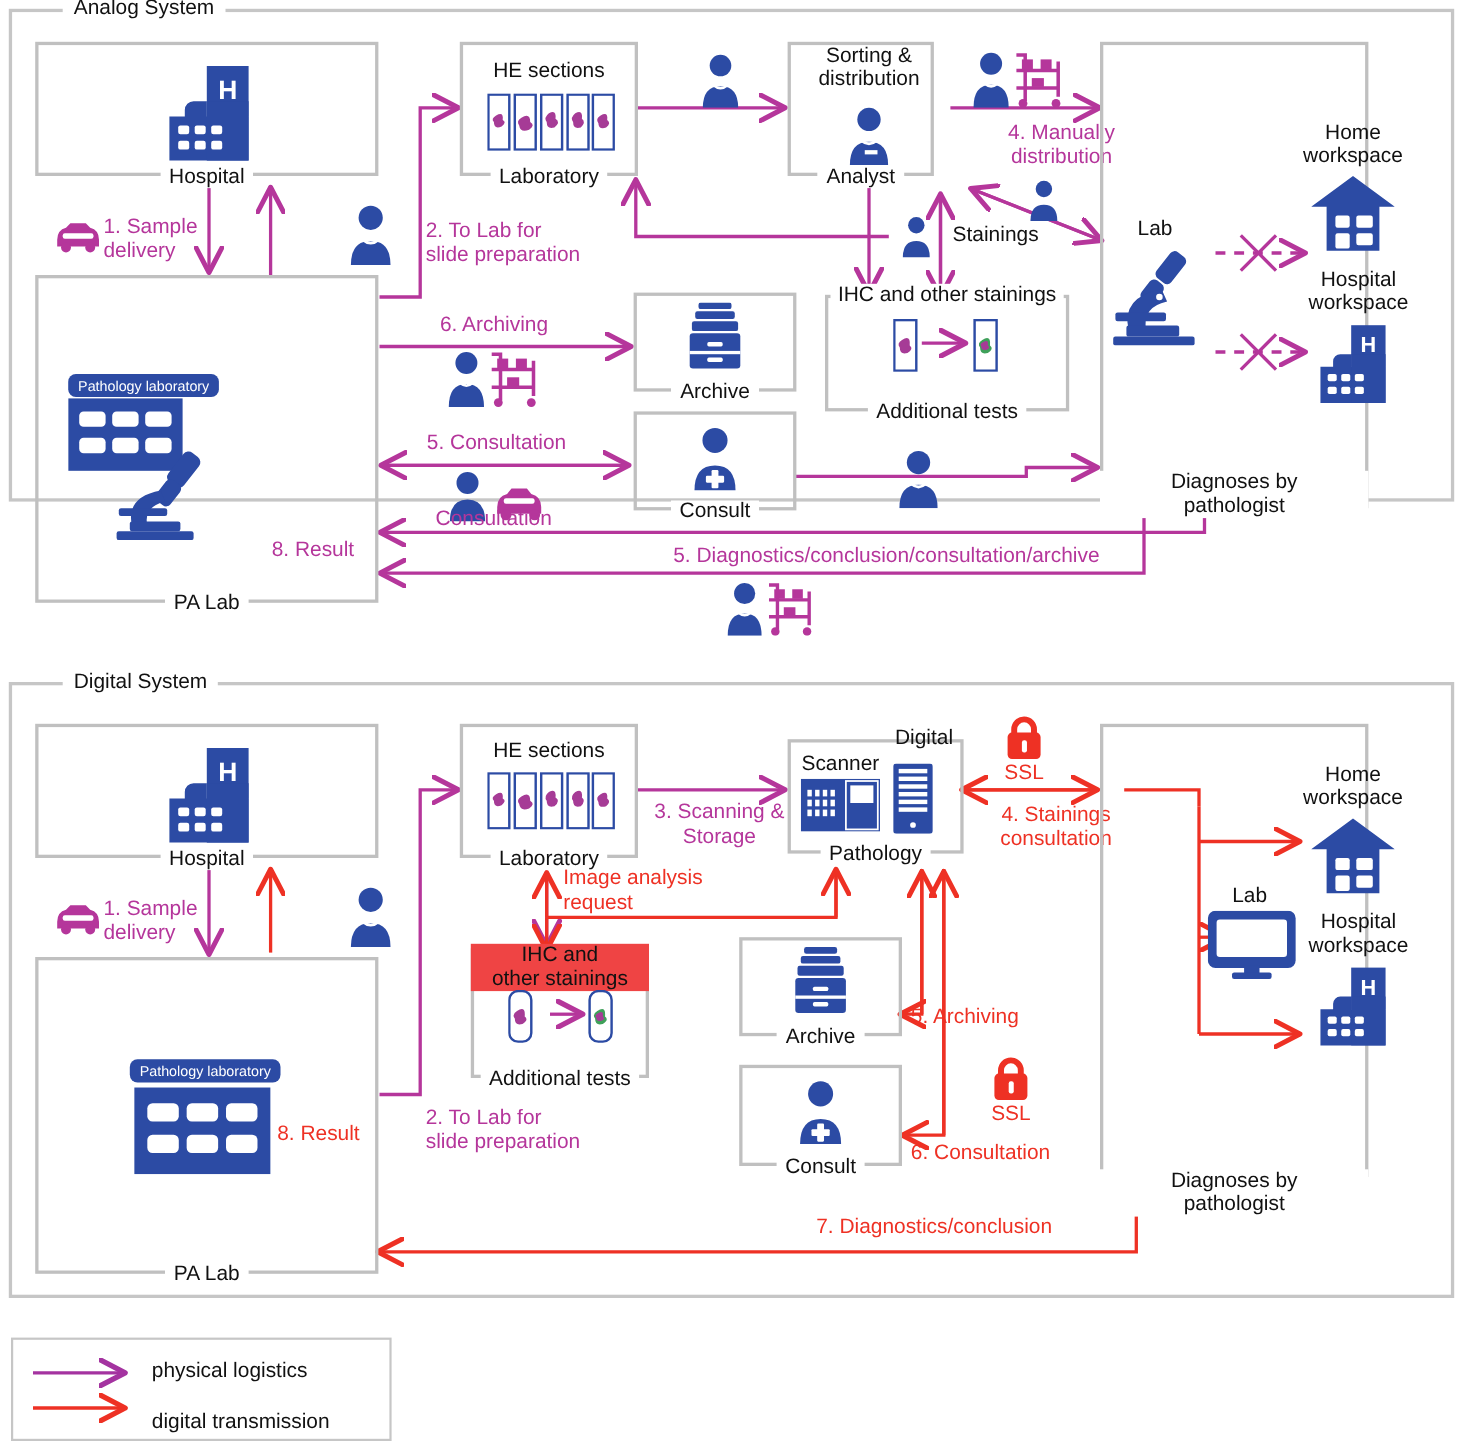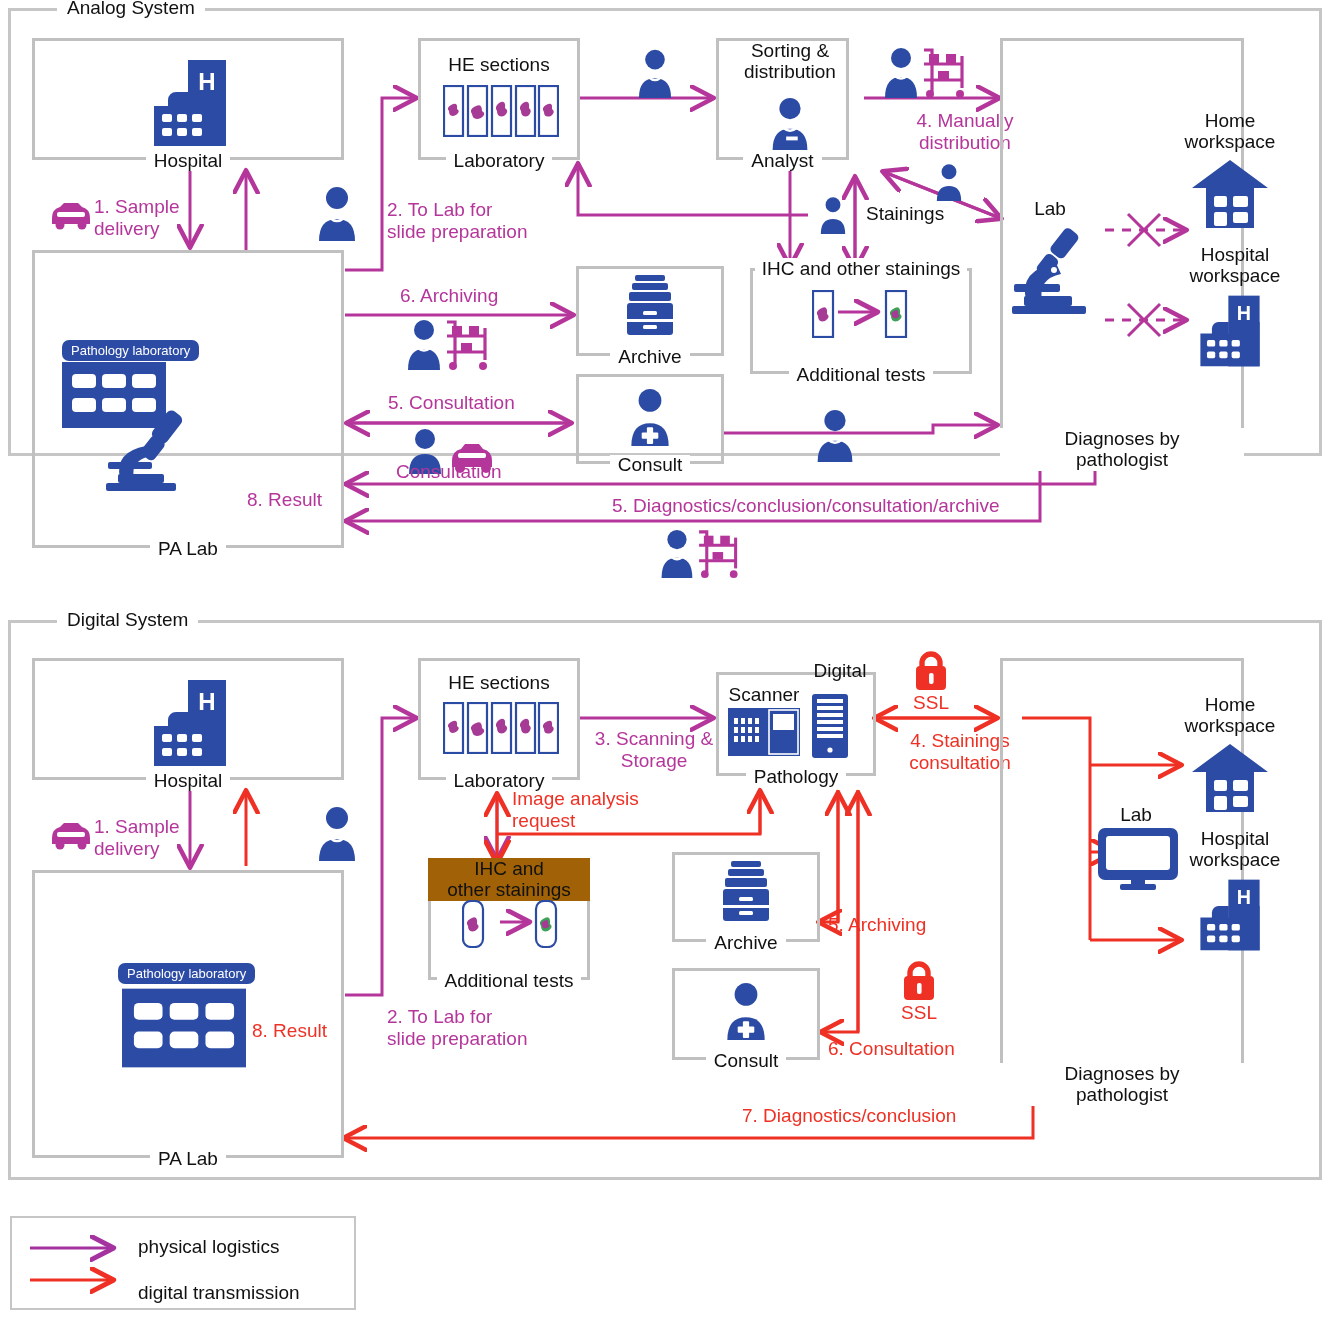--- a/index.html
+++ b/index.html
@@ -495,21 +495,21 @@
   </svg>
 
   <div class="steptxt mag" style="left:588px;top:728px;width:132px;text-align:center;">3. Scanning &amp;
 Storage</div>
   <div class="steptxt red" style="left:512px;top:788px;width:180px;">Image analysis
 request</div>
 
   <div class="ibox" style="left:428px;top:862px;width:162px;height:118px;">
     <div class="botlbl"><span>Additional tests</span></div>
   </div>
-  <div class="plainlbl" style="left:428px;top:858px;width:162px;white-space:pre-line;background:#a16207;">IHC and
+  <div class="plainlbl" style="left:428px;top:858px;width:162px;white-space:pre-line;background:#ef4444;">IHC and
 other stainings</div>
   <svg class="icon" style="left:462px;top:900px;" width="96" height="48" viewBox="0 0 96 48">
     <g fill="#fff" stroke="#2c4ba4" stroke-width="2.2">
       <rect x="1" y="1" width="20" height="46" rx="8"></rect>
         <rect x="74" y="1" width="20" height="46" rx="8"></rect>
     </g>
     <path d="M8 19 q8-5 7 5 q4 3 -2 7 q-7 2 -7-5 q-3-4 2-7z" fill="#a63b96"></path>
     <path d="M81 19 q8-5 7 5 q4 3 -2 7 q-7 2 -7-5 q-3-4 2-7z" fill="#3fa05a"></path>
     <path d="M82 21 q5-3 4 3 q3 2 -1 4 q-5 1 -5-3 q-2-2 2-4z" fill="#a63b96"></path>
   </svg>

